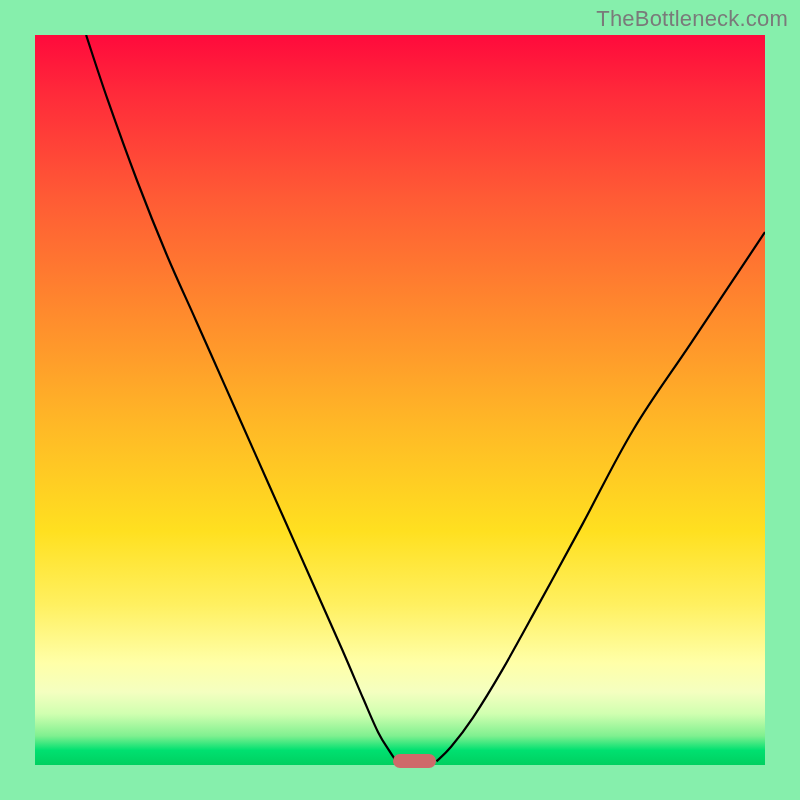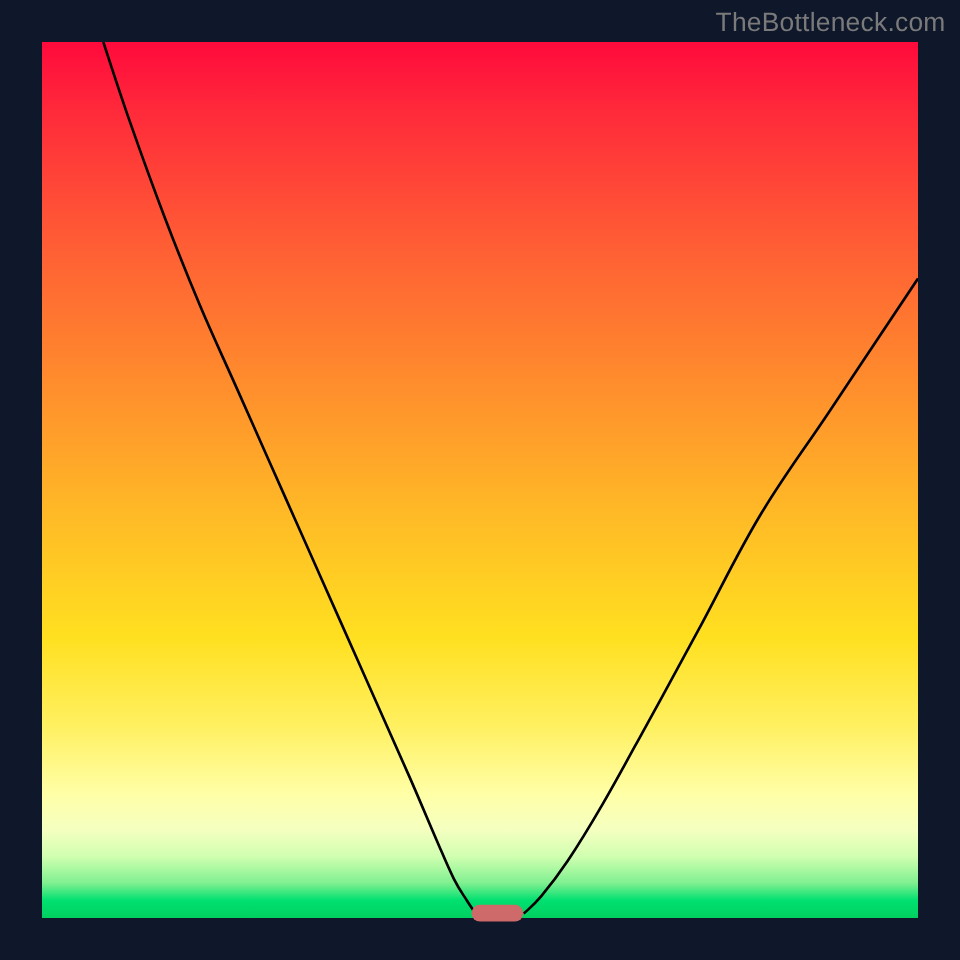--- a/index.html
+++ b/index.html
@@ -8,21 +8,21 @@
     width: 800px;
     height: 800px;
     overflow: hidden;
     background: #000;
     font-family: Arial, Helvetica, sans-serif;
   }
   .frame {
     position: relative;
     width: 800px;
     height: 800px;
-    background: #0f172a;
+    background: #86efac;
   }
   .plot-area {
     position: absolute;
     left: 35px;
     top: 35px;
     width: 730px;
     height: 730px;
     
     background: linear-gradient(
       to bottom,

